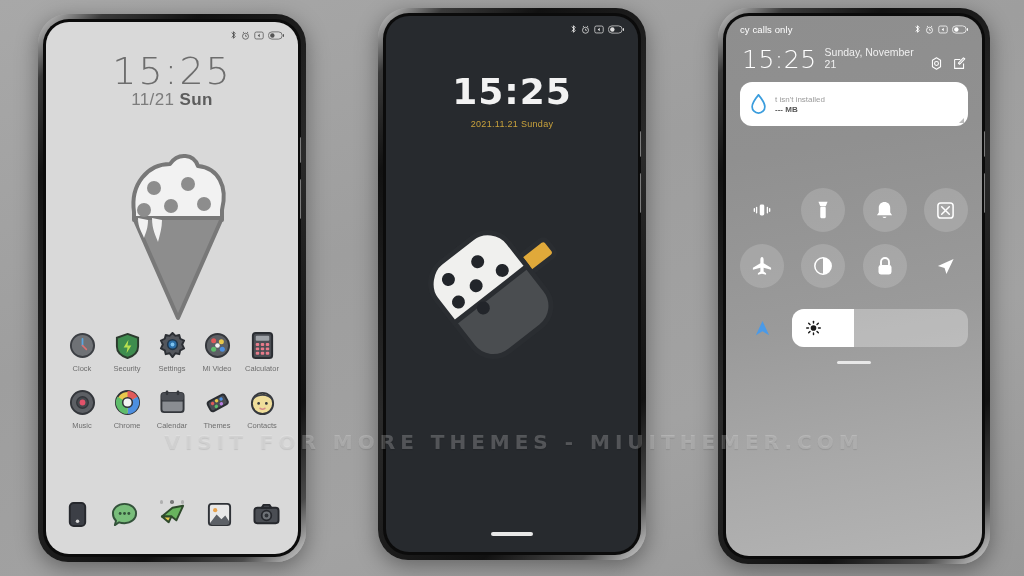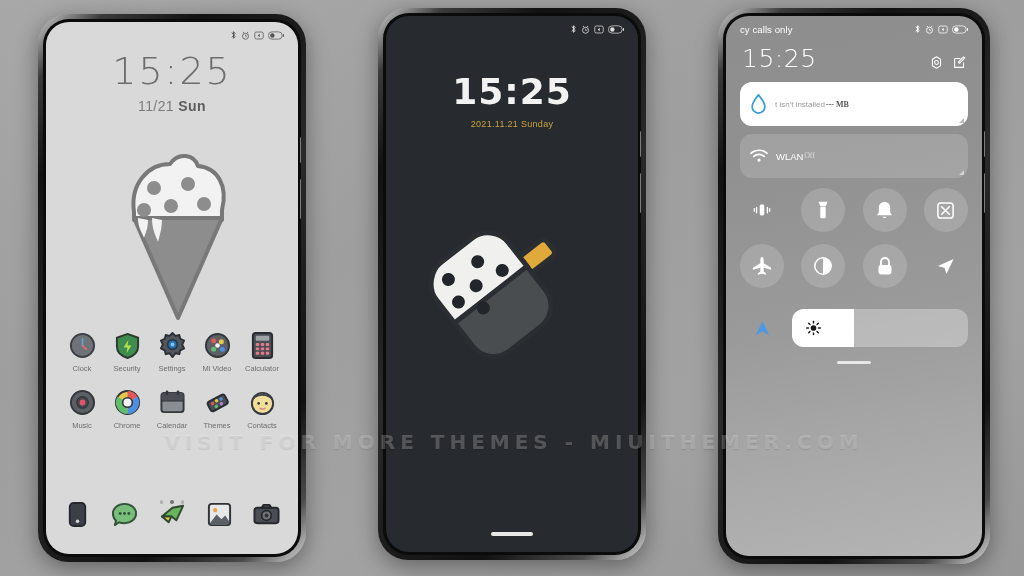--- a/index.html
+++ b/index.html
@@ -59,21 +59,21 @@
     width: 100%; height: 100%;
     background: #d9d9d9;
     display: flex; flex-direction: column; align-items: center;
     position: relative;
   }
   .lock-time {
     font-size: 38px; font-weight: 300; color: #6d6d6d;
     letter-spacing: 2px; margin-top: 30px; line-height: 1;
     font-family: "DejaVu Sans", sans-serif;
   }
-  .lock-date { font-size: 14px; color: #7c7c7c; margin-top: 8px; letter-spacing: .4px; }
+  .lock-date { font-size: 17px; color: #7c7c7c; margin-top: 0; letter-spacing: .4px; }
   .lock-date b { color:#5d5d5d; font-weight:700; }
 
   .wallpaper1 {
     position: absolute; left: 50%; transform: translateX(-50%);
     top: 118px; width: 180px; height: 200px;
   }
 
   .app-grid {
     position: absolute; left: 0; right: 0; top: 310px;
     display: flex; flex-direction: column; gap: 16px;
@@ -128,23 +128,23 @@
 
   .cc-tiles { position:absolute; top:66px; left:14px; right:14px; display:flex; flex-direction:column; gap:8px; }
   .tile-row { display:flex; gap:8px; }
   .tile {
     flex:1; height:44px; border-radius:12px;
     background: rgba(255,255,255,.16);
     display:flex; align-items:center; gap:8px; padding:0 10px;
     position:relative; overflow:hidden;
   }
   .tile.active { background:#fff; }
-  .tile-txt { display:flex; flex-direction:row; gap:1px; min-width:0; }
+  .tile-txt { display:flex; flex-direction:column; gap:1px; min-width:0; }
   .tile-title { font-size:9.5px; color:#fff; white-space:nowrap; overflow:hidden; }
-  .tile-sub { font-size:7.5px; color:rgba(255,255,255,.65); white-space:nowrap;font-family:Liberation Serif, serif; }
+  .tile-sub { font-size:7.5px; color:rgba(255,255,255,.65); white-space:nowrap; }
   .tile.active .tile-title { color:#9a9a9a; font-size:8px; }
   .tile.active .tile-sub { color:#555; font-size:8px; font-weight:700; }
   .tile-corner {
     position:absolute; right:4px; bottom:3px; width:0; height:0;
     border-left:5px solid transparent; border-bottom:5px solid rgba(255,255,255,.5);
   }
   .tile.active .tile-corner { border-bottom-color: rgba(120,120,120,.5); }
 
   .cc-toggles { position:absolute; top:172px; left:14px; right:14px; display:flex; flex-direction:column; gap:12px; }
   .tog-row { display:flex; justify-content:space-between; }
@@ -447,20 +447,21 @@
             <svg width="16" height="9" viewBox="0 0 22 11">
               <rect x="0.5" y="0.5" width="19" height="10" rx="5" fill="none" stroke="#fff" stroke-width="1"></rect>
               <circle cx="6" cy="5.5" r="3" fill="#fff"></circle>
               <rect x="20.5" y="3.5" width="1.5" height="4" rx="1" fill="#fff"></rect>
             </svg>
           </div>
         </div>
 
         <div class="cc-header">
           <div class="cc-time">15:25</div>
+          <div class="cc-date">Sunday, November 21</div>
           <div class="cc-hicons">
             <svg width="13" height="13" viewBox="0 0 16 16">
               <path d="M8 1 L13 4 V12 L8 15 L3 12 V4 Z" fill="none" stroke="#fff" stroke-width="1.3" stroke-linejoin="round"></path>
               <circle cx="8" cy="8" r="2.4" fill="none" stroke="#fff" stroke-width="1.3"></circle>
             </svg>
             <svg width="13" height="13" viewBox="0 0 16 16">
               <path d="M2 3 H9 M2 3 V14 H13 V8" fill="none" stroke="#fff" stroke-width="1.3" stroke-linejoin="round"></path>
               <path d="M8 9 L14.5 2.2 L12.8 1 L6.6 7.6 Z" fill="none" stroke="#fff" stroke-width="1.3" stroke-linejoin="round"></path>
             </svg>
           </div>
@@ -473,32 +474,20 @@
                 <path d="M9 1 C9 1 2 9.5 2 14 A7 7 0 0 0 16 14 C16 9.5 9 1 9 1 Z" fill="none" stroke="#3b9ddd" stroke-width="1.9"></path>
               </svg>
               <div class="tile-txt">
                 <span class="tile-title">t isn't installed</span>
                 <span class="tile-sub">--- MB</span>
               </div>
               <span class="tile-corner"></span>
             </div>
           </div>
           <div class="tile-row">
-            <div class="tile">
-              <svg width="18" height="14" viewBox="0 0 20 15">
-                <path d="M1 4.5 C6 0 14 0 19 4.5" fill="none" stroke="#fff" stroke-width="1.8" stroke-linecap="round"></path>
-                <path d="M4.2 8 C7.5 5 12.5 5 15.8 8" fill="none" stroke="#fff" stroke-width="1.8" stroke-linecap="round"></path>
-                <circle cx="10" cy="12" r="1.8" fill="#fff"></circle>
-              </svg>
-              <div class="tile-txt">
-                <span class="tile-title">WLAN</span>
-                <span class="tile-sub">Off</span>
-              </div>
-              <span class="tile-corner"></span>
-            </div>
           </div>
         </div>
 
         <div class="cc-toggles">
           <div class="tog-row">
             <div class="tog plain">
               <svg width="18" height="18" viewBox="0 0 20 20">
                 <rect x="7.5" y="4" width="5" height="12" rx="1.6" fill="#fff"></rect>
                 <path d="M4 7 V13 M1.5 8.5 V11.5" stroke="#fff" stroke-width="1.5" stroke-linecap="round"></path>
                 <path d="M16 7 V13 M18.5 8.5 V11.5" stroke="#fff" stroke-width="1.5" stroke-linecap="round"></path>

